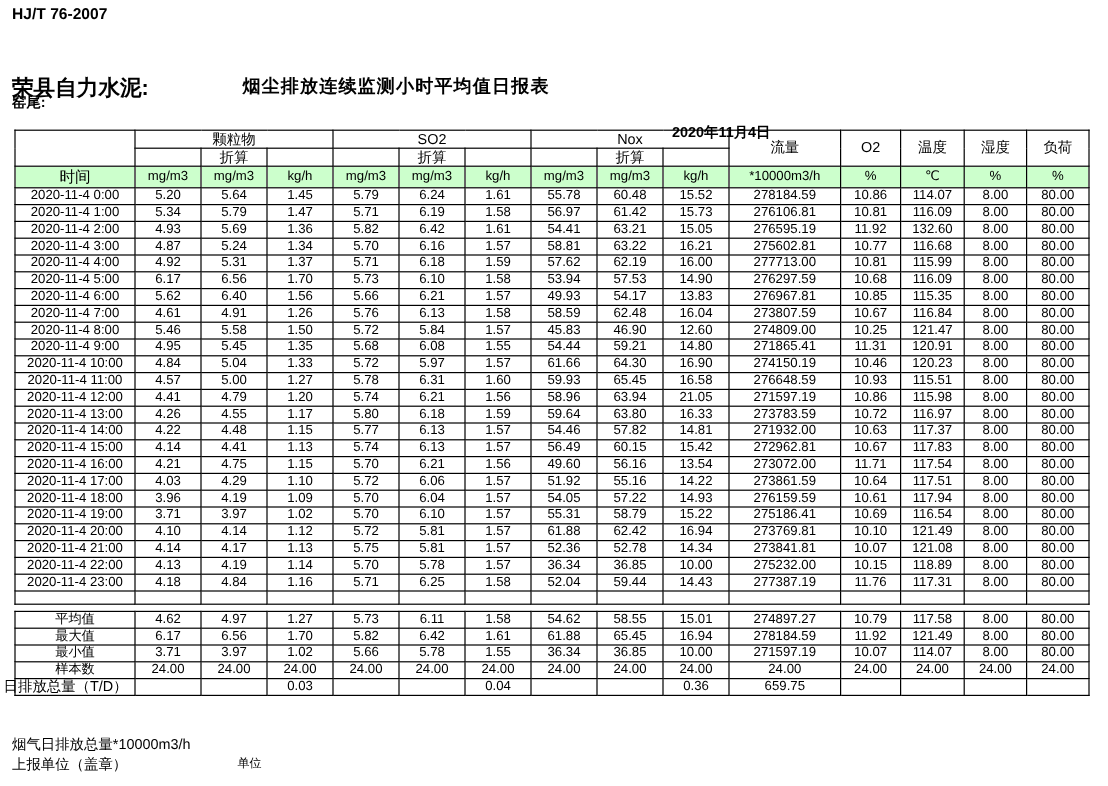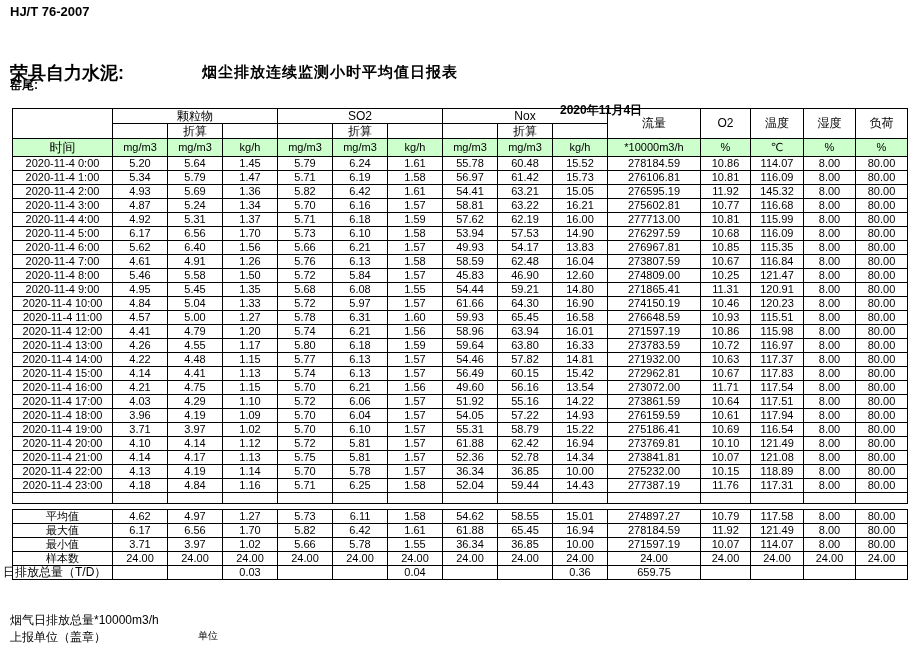--- a/index.html
+++ b/index.html
@@ -152,21 +152,21 @@
         <td class="c-num">5.69</td>
         <td class="c-num">1.36</td>
         <td class="c-num">5.82</td>
         <td class="c-num">6.42</td>
         <td class="c-num">1.61</td>
         <td class="c-num">54.41</td>
         <td class="c-num">63.21</td>
         <td class="c-num">15.05</td>
         <td class="c-flow">276595.19</td>
         <td class="c-o2">11.92</td>
-        <td class="c-num">145.32</td>
+        <td class="c-num">132.60</td>
         <td class="c-num">8.00</td>
         <td class="c-num">80.00</td>
       </tr>
       <tr>
         <td class="c-time">2020-11-4 3:00</td>
         <td class="c-num">4.87</td>
         <td class="c-num">5.24</td>
         <td class="c-num">1.34</td>
         <td class="c-num">5.70</td>
         <td class="c-num">6.16</td>
@@ -319,21 +319,21 @@
       <tr>
         <td class="c-time">2020-11-4 12:00</td>
         <td class="c-num">4.41</td>
         <td class="c-num">4.79</td>
         <td class="c-num">1.20</td>
         <td class="c-num">5.74</td>
         <td class="c-num">6.21</td>
         <td class="c-num">1.56</td>
         <td class="c-num">58.96</td>
         <td class="c-num">63.94</td>
-        <td class="c-num">16.01</td>
+        <td class="c-num">21.05</td>
         <td class="c-flow">271597.19</td>
         <td class="c-o2">10.86</td>
         <td class="c-num">115.98</td>
         <td class="c-num">8.00</td>
         <td class="c-num">80.00</td>
       </tr>
       <tr>
         <td class="c-time">2020-11-4 13:00</td>
         <td class="c-num">4.26</td>
         <td class="c-num">4.55</td>

